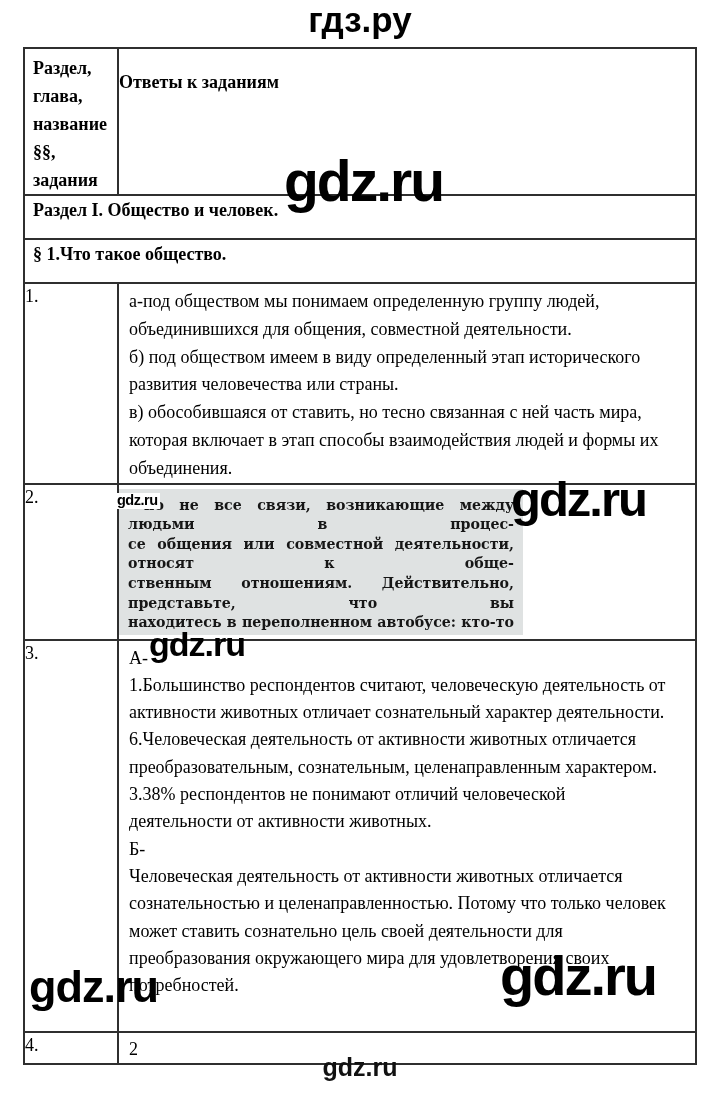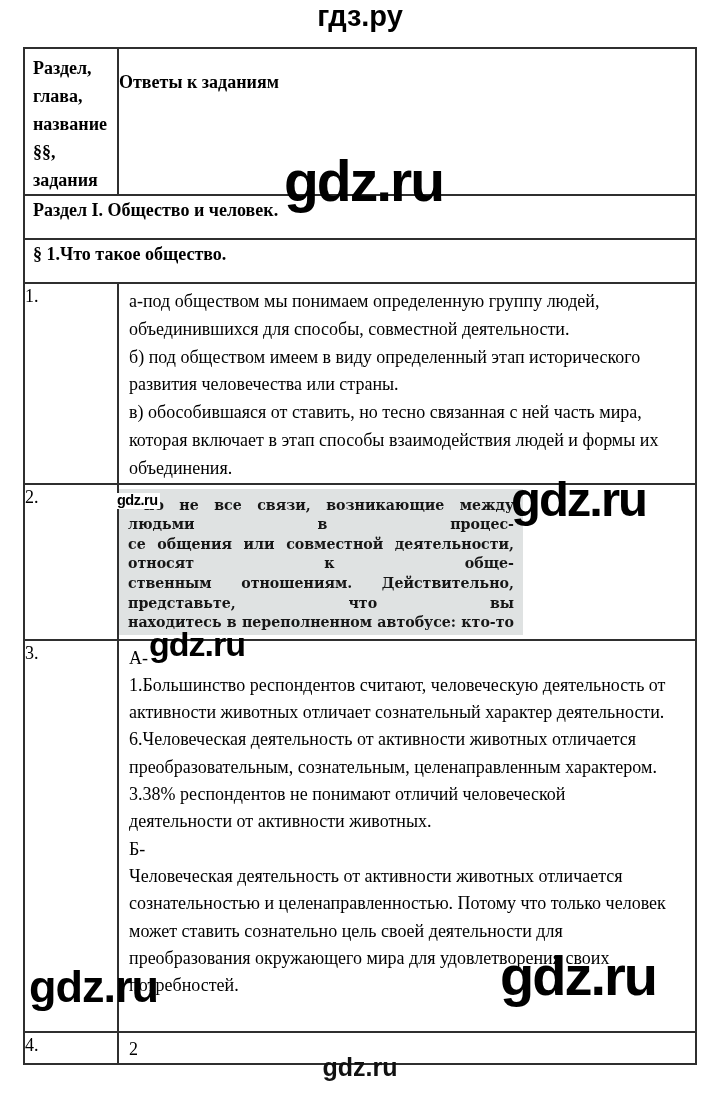--- a/index.html
+++ b/index.html
@@ -2,21 +2,21 @@
 <html><head>
 <meta charset="utf-8">
 <style>
   html,body { margin:0; padding:0; background:#ffffff; }
   .page {
     position:relative; width:720px; height:1093px; background:#ffffff;
     overflow:hidden; font-family:"Liberation Serif", serif; color:#000;
   }
   .site-logo {
     position:absolute; top:0px; left:0; width:100%; text-align:center;
-    font-family:"Liberation Sans", sans-serif; font-weight:bold; font-size:29px;
+    font-family:"Liberation Sans", sans-serif; font-weight:bold; font-size:35px;
     color:#000;
   }
   .site-footer {
     position:absolute; top:1053px; left:0; width:100%; text-align:center;
     font-family:"Liberation Sans", sans-serif; font-weight:bold; font-size:25px;
     color:#111;
   }
   table.answers {
     position:absolute; left:23px; top:47px; width:674px;
     border-collapse:collapse; table-layout:fixed;
@@ -100,21 +100,21 @@
       </tr>
       <tr class="section-row">
         <td colspan="2">§ 1.Что такое общество.</td>
       </tr>
 
       <tr class="row1">
         <td class="num-cell">1.</td>
         <td>
           <div class="ansbody row1-lines">
               <div class="line">а-под обществом мы понимаем определенную группу людей,</div>
-              <div class="line">объединившихся для способы, совместной деятельности.</div>
+              <div class="line">объединившихся для общения, совместной деятельности.</div>
               <div class="line">б) под обществом имеем в виду определенный этап исторического</div>
               <div class="line">развития человечества или страны.</div>
               <div class="line">в) обособившаяся от ставить, но тесно связанная с ней часть мира,</div>
               <div class="line">которая включает в этап способы взаимодействия людей и формы их</div>
               <div class="line">объединения.</div>
             </div>
         </td>
       </tr>
 
       <tr class="row2">

